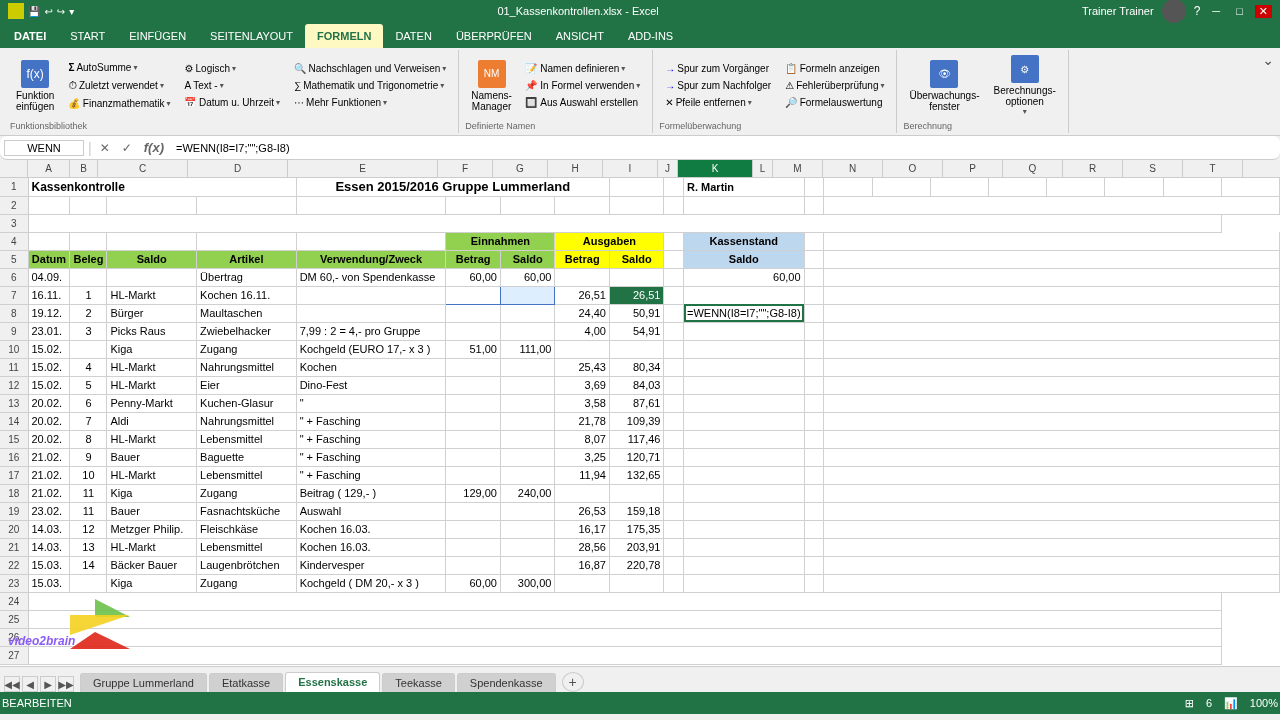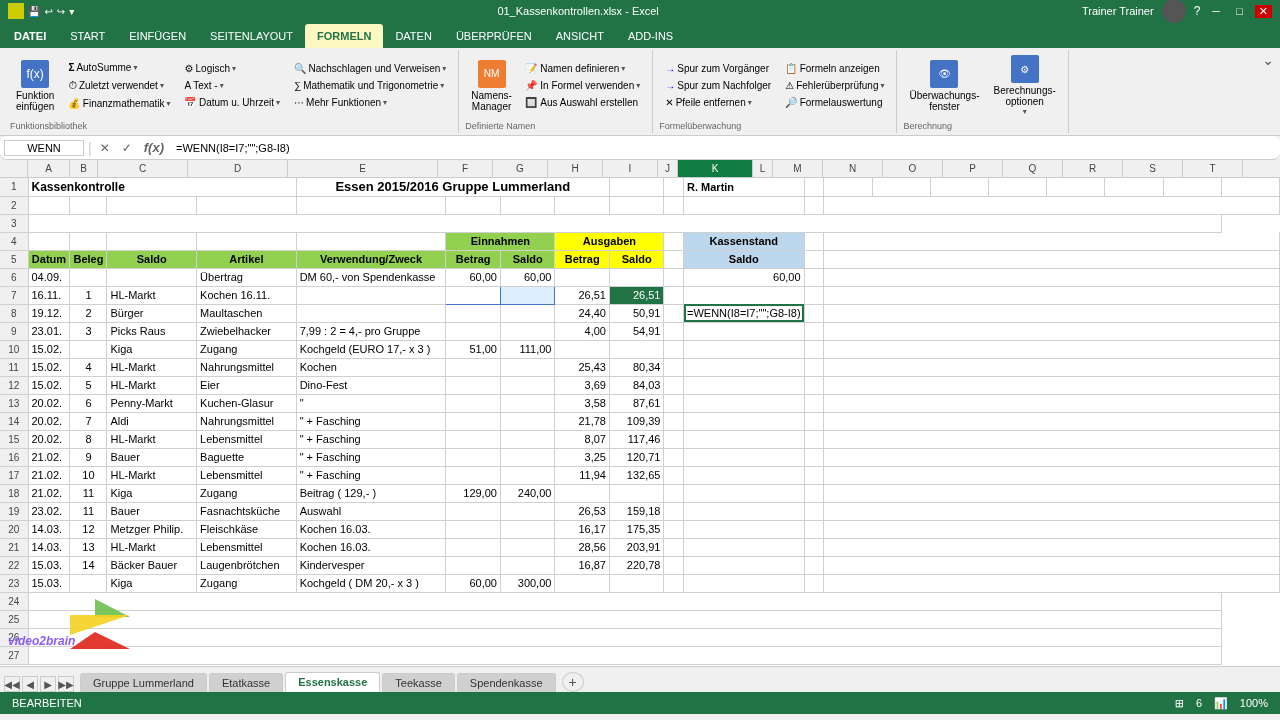--- a/index.html
+++ b/index.html
@@ -257,21 +257,21 @@
     .sheet-nav-btn { width: 16px; height: 16px; display: flex; align-items: center; justify-content: center; cursor: pointer; font-size: 10px; color: #555; border: 1px solid #ccc; }
 
     
     #status-bar {
       background: #217346;
       color: white;
       height: 22px;
       display: flex;
       align-items: center;
       justify-content: space-between;
-      padding: 0 12px;
+      padding: 0 2px;
       font-size: 11px;
     }
     #status-bar .right-items { display: flex; gap: 12px; align-items: center; }
   </style>
 </head>
 <body>
 
 <div id="title-bar">
   <div class="title-icons">
     <span style="background:#cccc00;width:16px;height:16px;display:inline-block;"></span>

